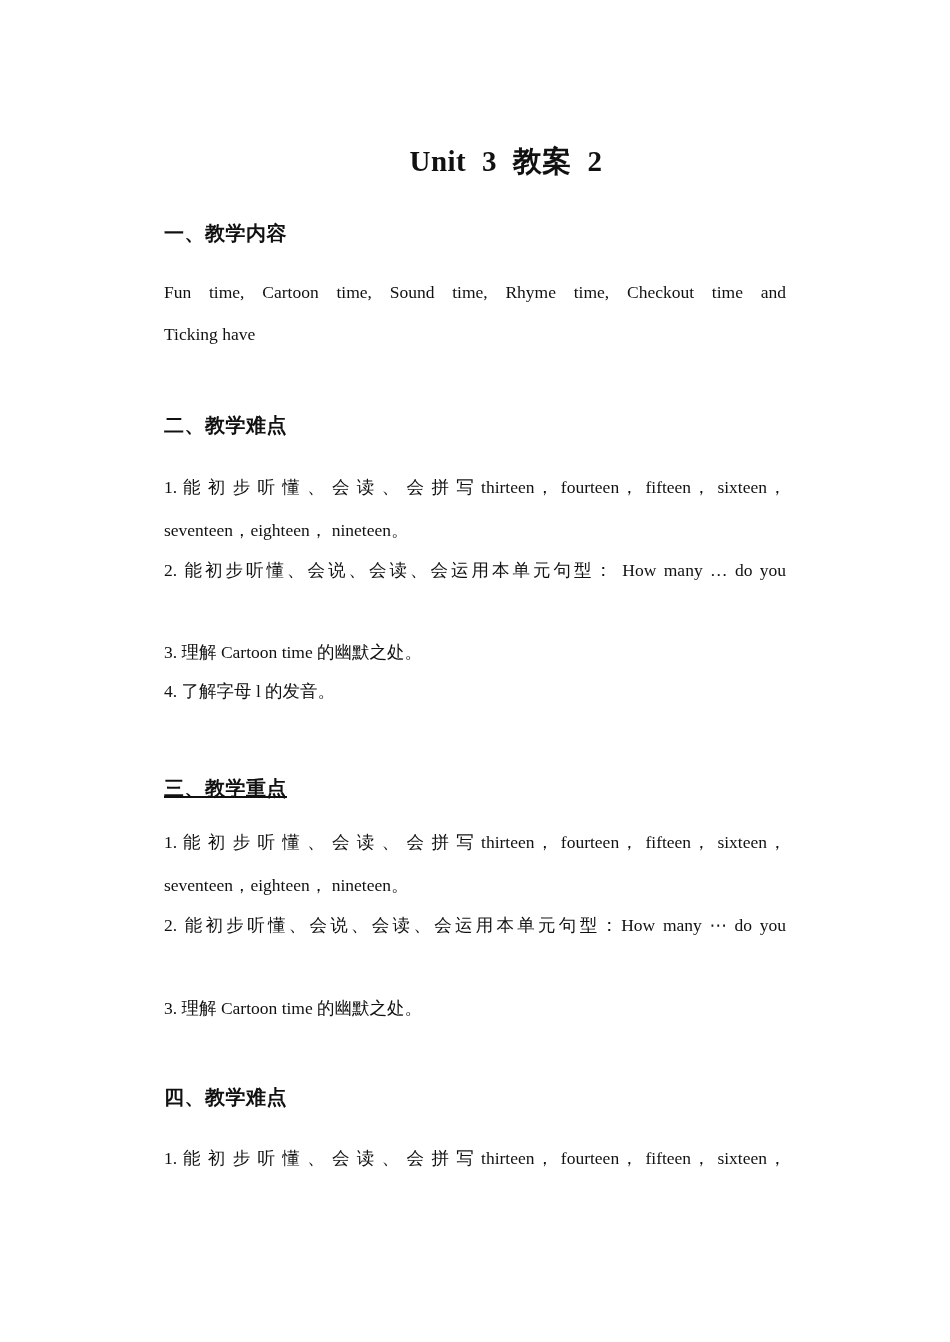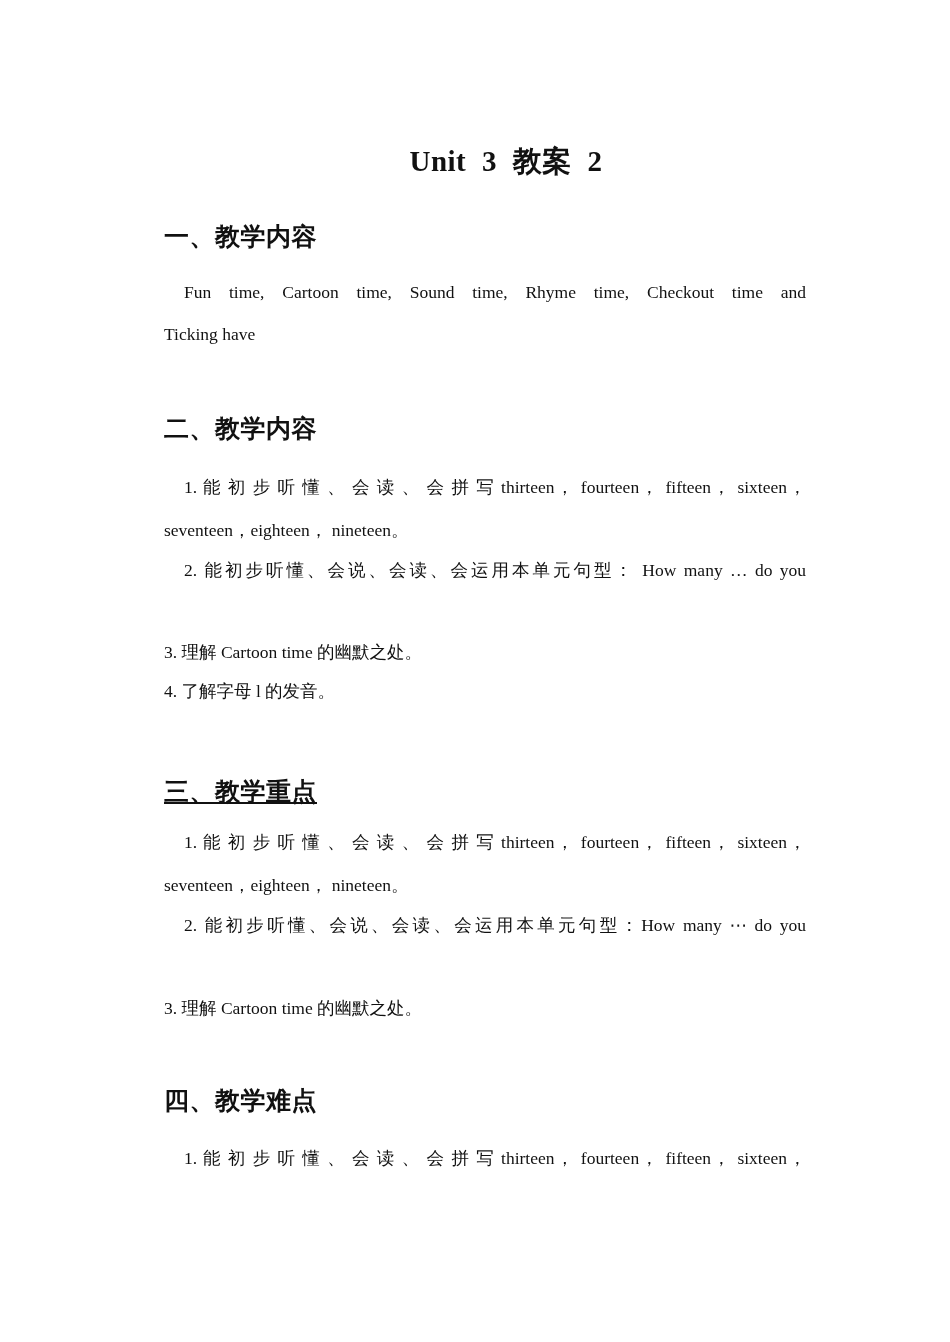--- a/index.html
+++ b/index.html
@@ -8,40 +8,40 @@
       font-family: "Liberation Serif", "DejaVu Serif", serif;
       color: #111;
     }
     .page { position: absolute; left: 0; top: 0; width: 950px; height: 1342px; }
     .title {
       position: absolute; left: 0; width: 950px; top: 142px;
       text-align: center; font-weight: bold; font-size: 29px;
       letter-spacing: 0.5px; word-spacing: 8px; padding-left: 31px;
     }
     .h {
-      position: absolute; left: 164px; font-weight: bold; font-size: 25px;
+      position: absolute; left: 164px; font-weight: bold; font-size: 20px;
       font-family: "DejaVu Sans", "Liberation Sans", sans-serif; letter-spacing: 0.5px;
     }
     .line {
       position: absolute; left: 164px; width: 622px; font-size: 17.5px;
       white-space: nowrap;
     }
-    .justify { text-align: justify; text-align-last: justify; margin-left: 20px; }
+    .justify { text-align: justify; text-align-last: justify; }
   </style>
 </head>
 <body>
 
 <div class="page">
   <div class="title">Unit  3  教案  2</div>
 
   <div class="h" style="top:220px;">一、教学内容</div>
   <div class="line justify" style="top:282px;">Fun   time,   Cartoon   time,   Sound   time,   Rhyme time,   Checkout  time  and</div>
   <div class="line" style="top:324px;">Ticking have</div>
 
-  <div class="h" style="top:412px;">二、教学内容</div>
+  <div class="h" style="top:412px;">二、教学难点</div>
   <div class="line justify" style="top:475px;">1.  能 初 步 听 懂 、 会 读 、 会 拼 写  thirteen，  fourteen，  fifteen，  sixteen，</div>
   <div class="line" style="top:518px;">seventeen，eighteen，   nineteen。</div>
   <div class="line justify" style="top:558px;">2.  能初步听懂、会说、会读、会运用本单元句型： How many … do you</div>
   <div class="line" style="top:640px;">3. 理解 Cartoon time 的幽默之处。</div>
   <div class="line" style="top:679px;">4.  了解字母 l 的发音。</div>
 
   <div class="h" style="top:775px;text-decoration:underline;">三、教学重点</div>
   <div class="line justify" style="top:830px;">1.  能 初 步 听 懂 、 会 读 、 会 拼 写  thirteen，  fourteen，  fifteen，  sixteen，</div>
   <div class="line" style="top:873px;">seventeen，eighteen，   nineteen。</div>
   <div class="line justify" style="top:913px;">2.  能初步听懂、会说、会读、会运用本单元句型：How  many  ⋯  do  you</div>

